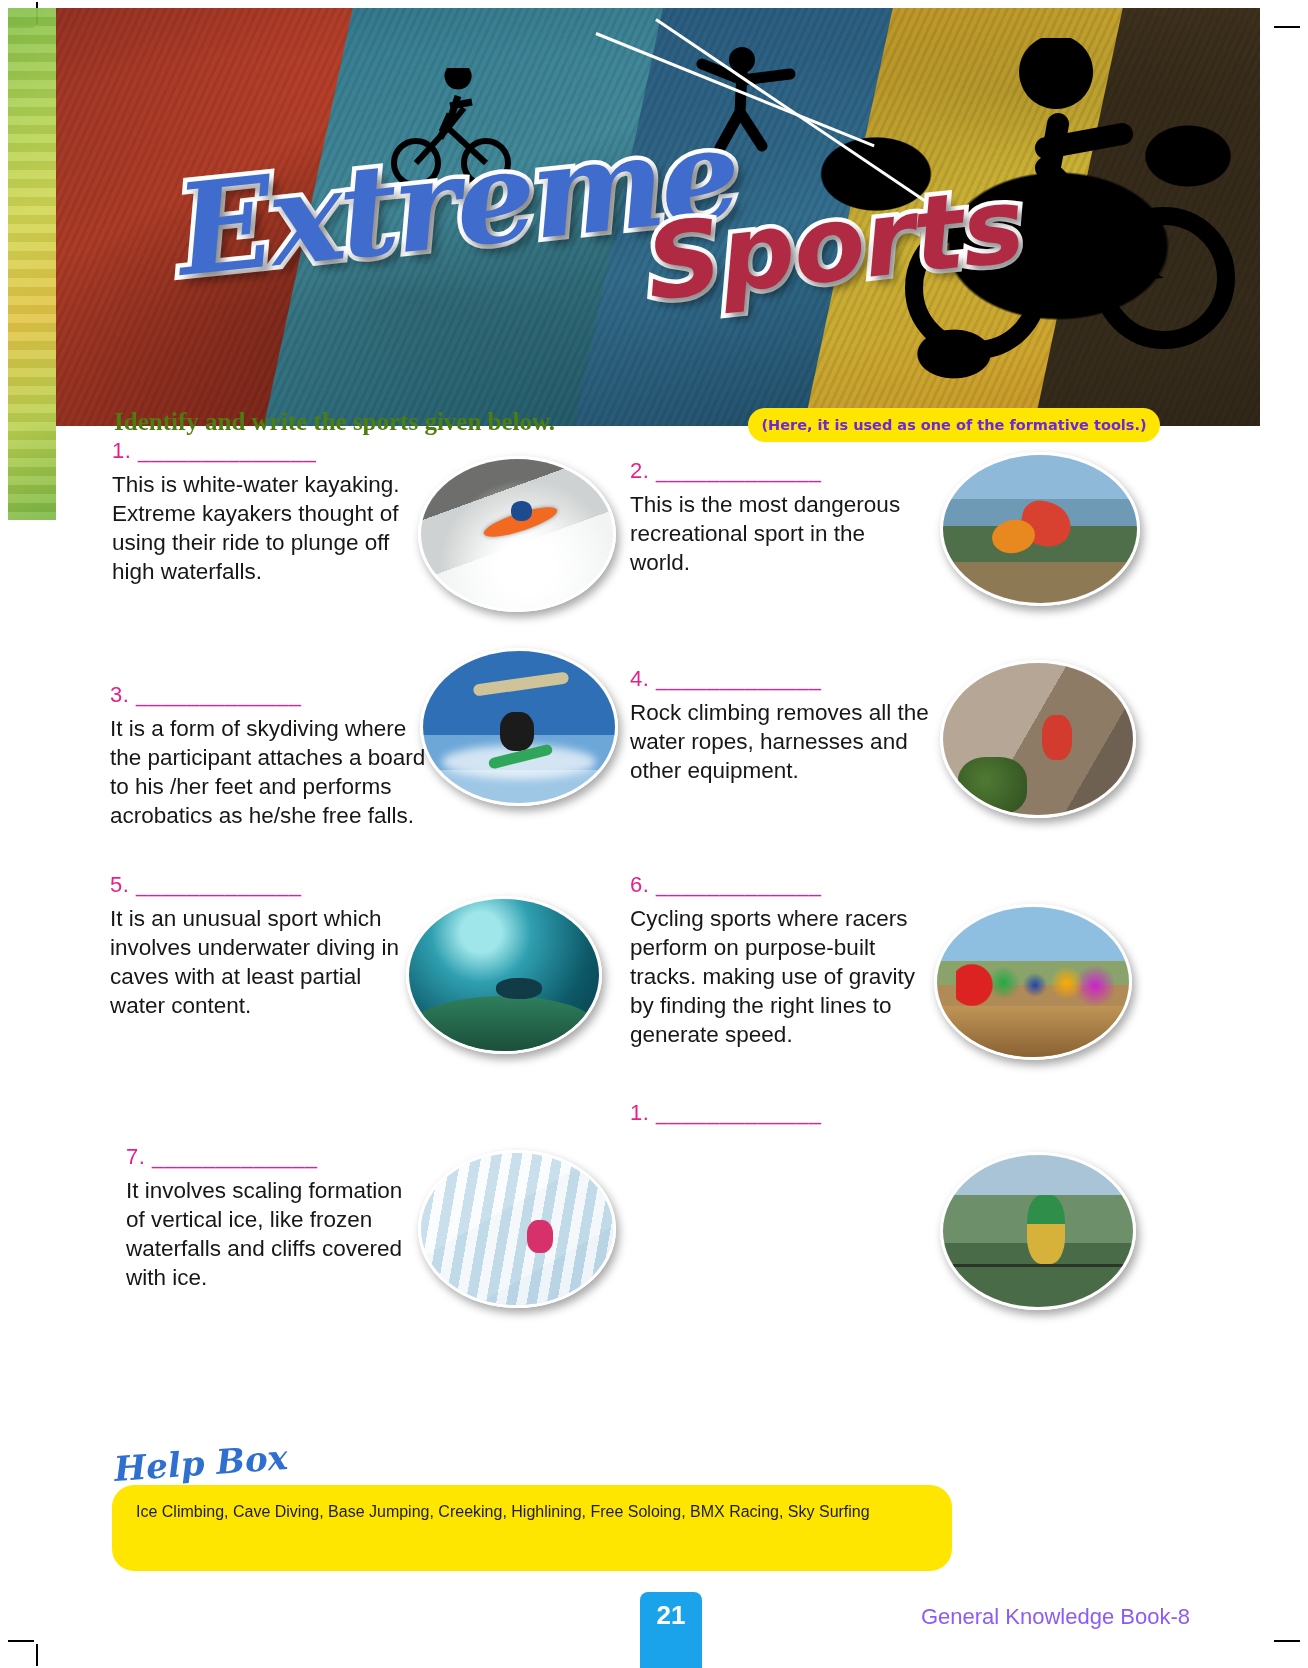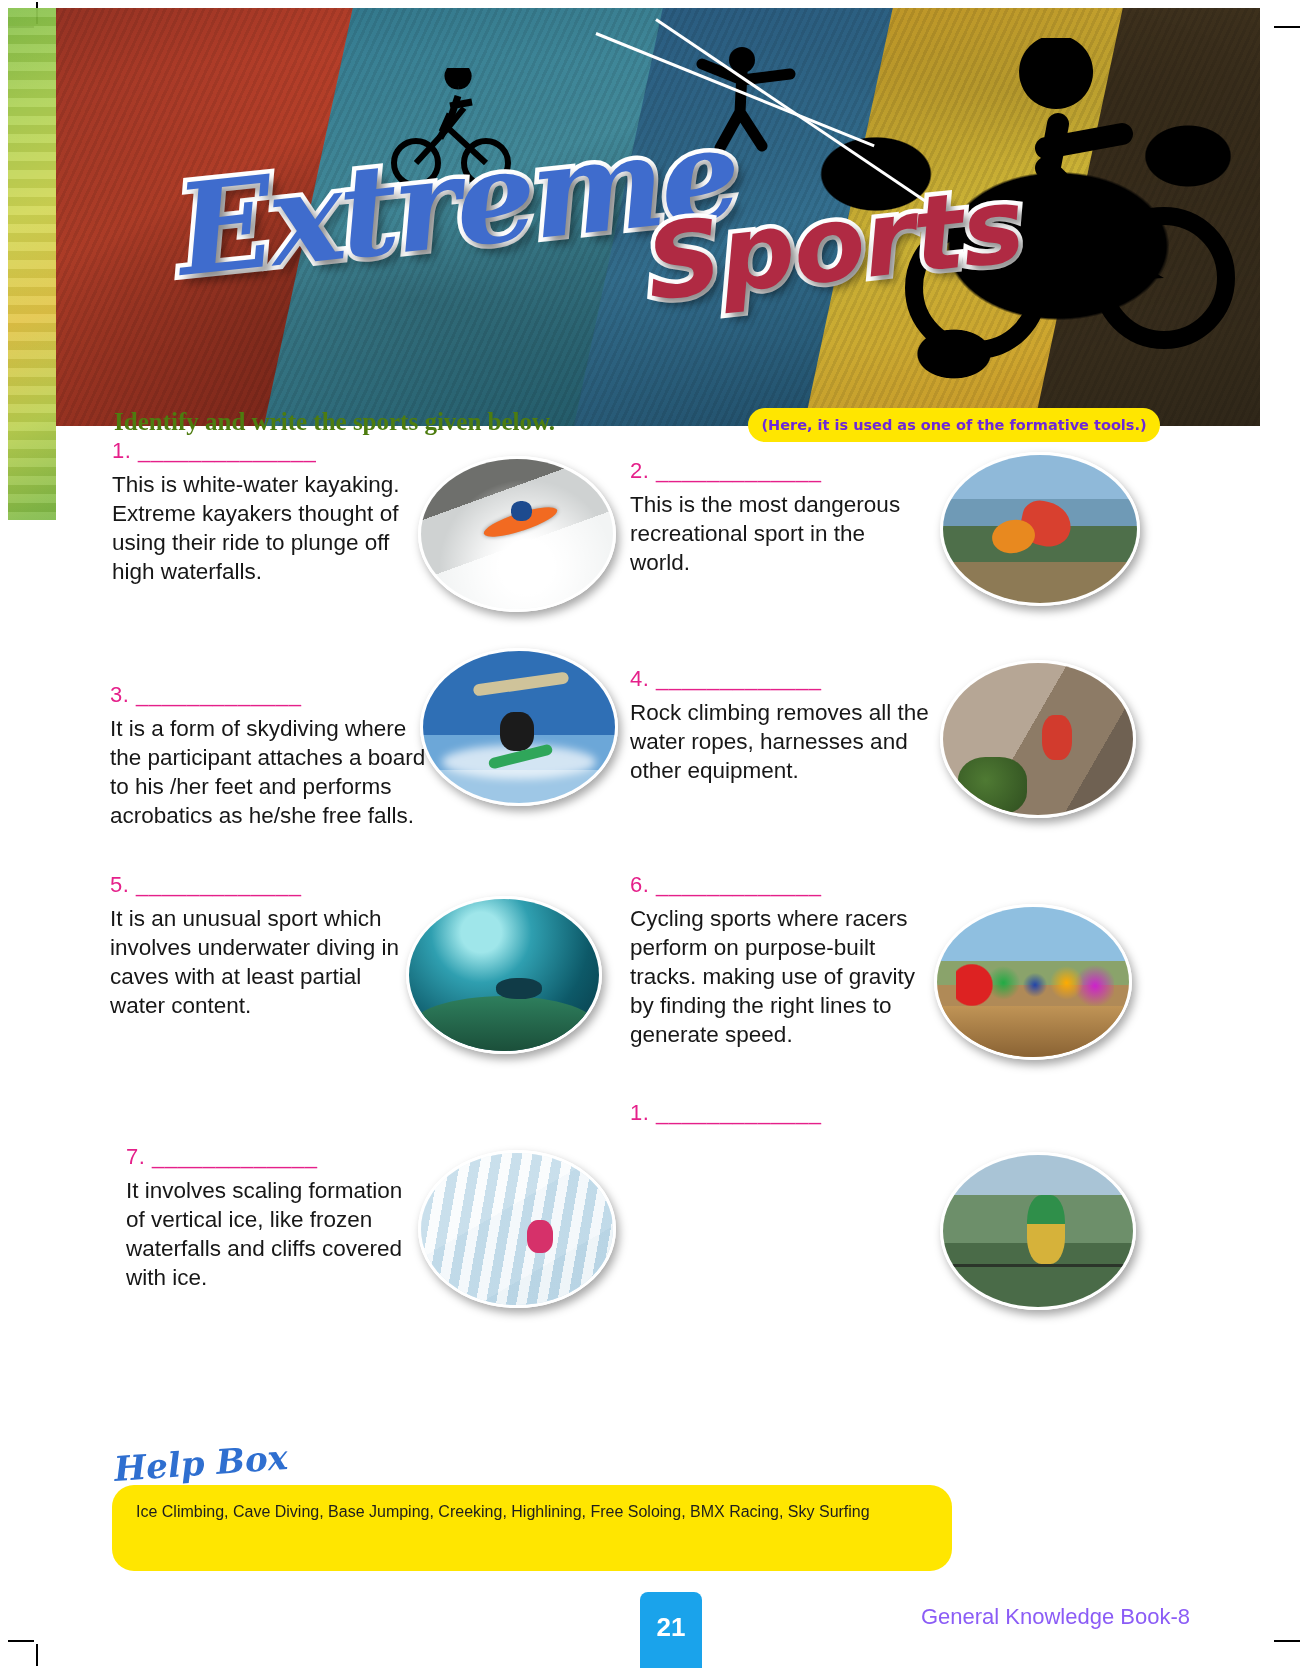--- a/index.html
+++ b/index.html
@@ -370,21 +370,21 @@
     height: 76px;
     background: #1aa3eb;
     border-radius: 8px 8px 0 0;
     color: #fff;
     font-family: "Liberation Sans", sans-serif;
     font-weight: bold;
     font-size: 26px;
     display: flex;
     align-items: flex-start;
     justify-content: center;
-    padding-top: 20px;
+    padding-top: 8px;
     box-sizing: border-box;
   }
   .footer-label {
     position: absolute;
     right: 118px;
     top: 1604px;
     font-family: "Liberation Sans", sans-serif;
     font-size: 22px;
     color: #8b5cf6;
   }

